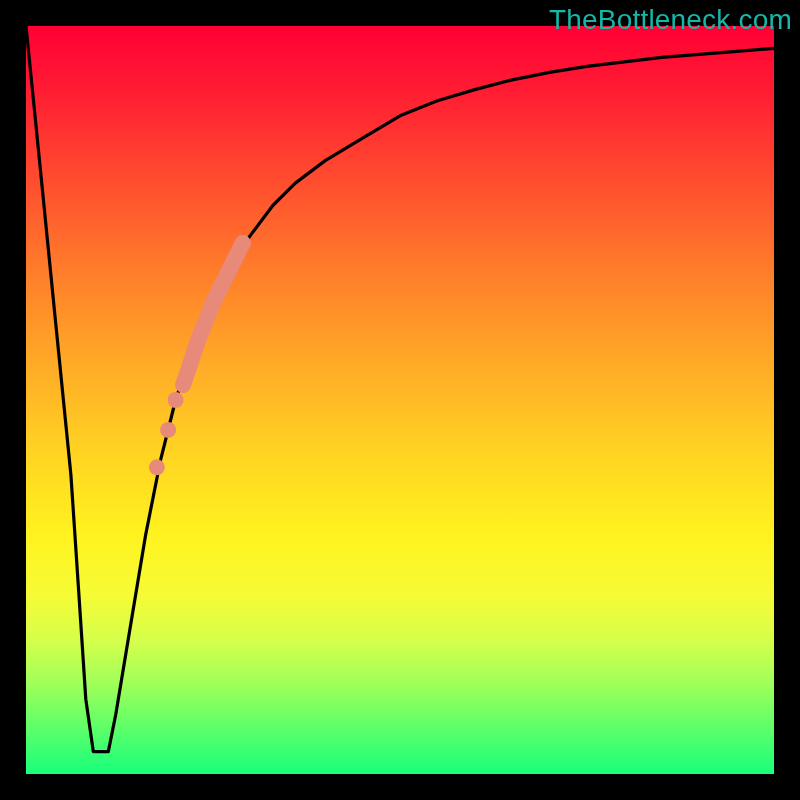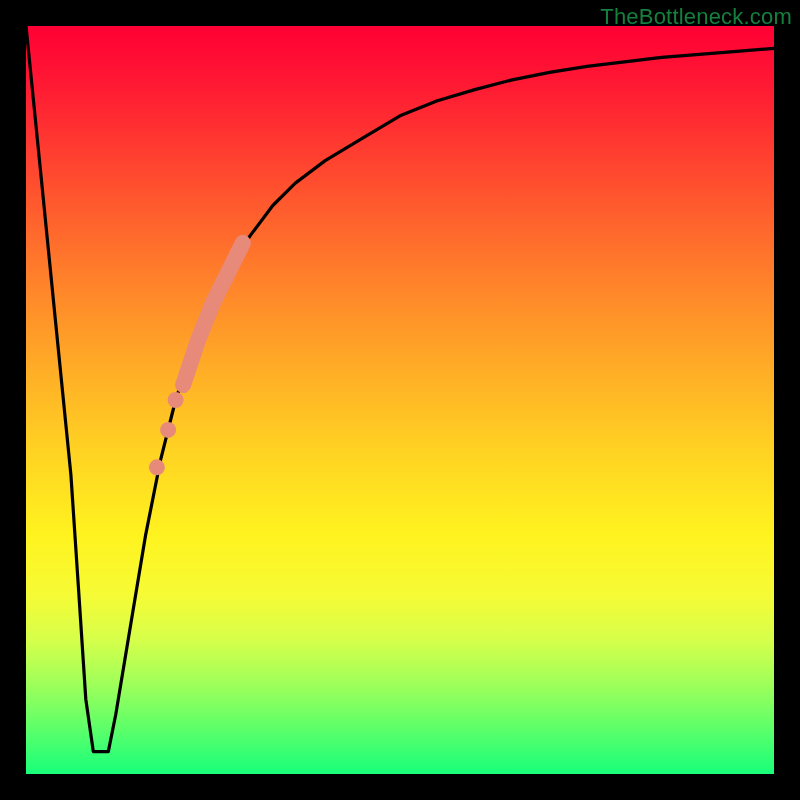--- a/index.html
+++ b/index.html
@@ -36,22 +36,22 @@
       #d6ff4a 82%,
       #9fff5a 88%,
       #5cff6a 94%,
       #18ff7a 100%
     );
   }
   .watermark {
     position: absolute;
     top: 4px;
     right: 8px;
-    color: #15803d;
-    font-size: 22px;
+    color: #14b8a6;
+    font-size: 28px;
     font-weight: 500;
     letter-spacing: 0.2px;
     user-select: none;
   }
   svg.curve {
     position: absolute;
     left: 0;
     top: 0;
     width: 748px;
     height: 748px;

